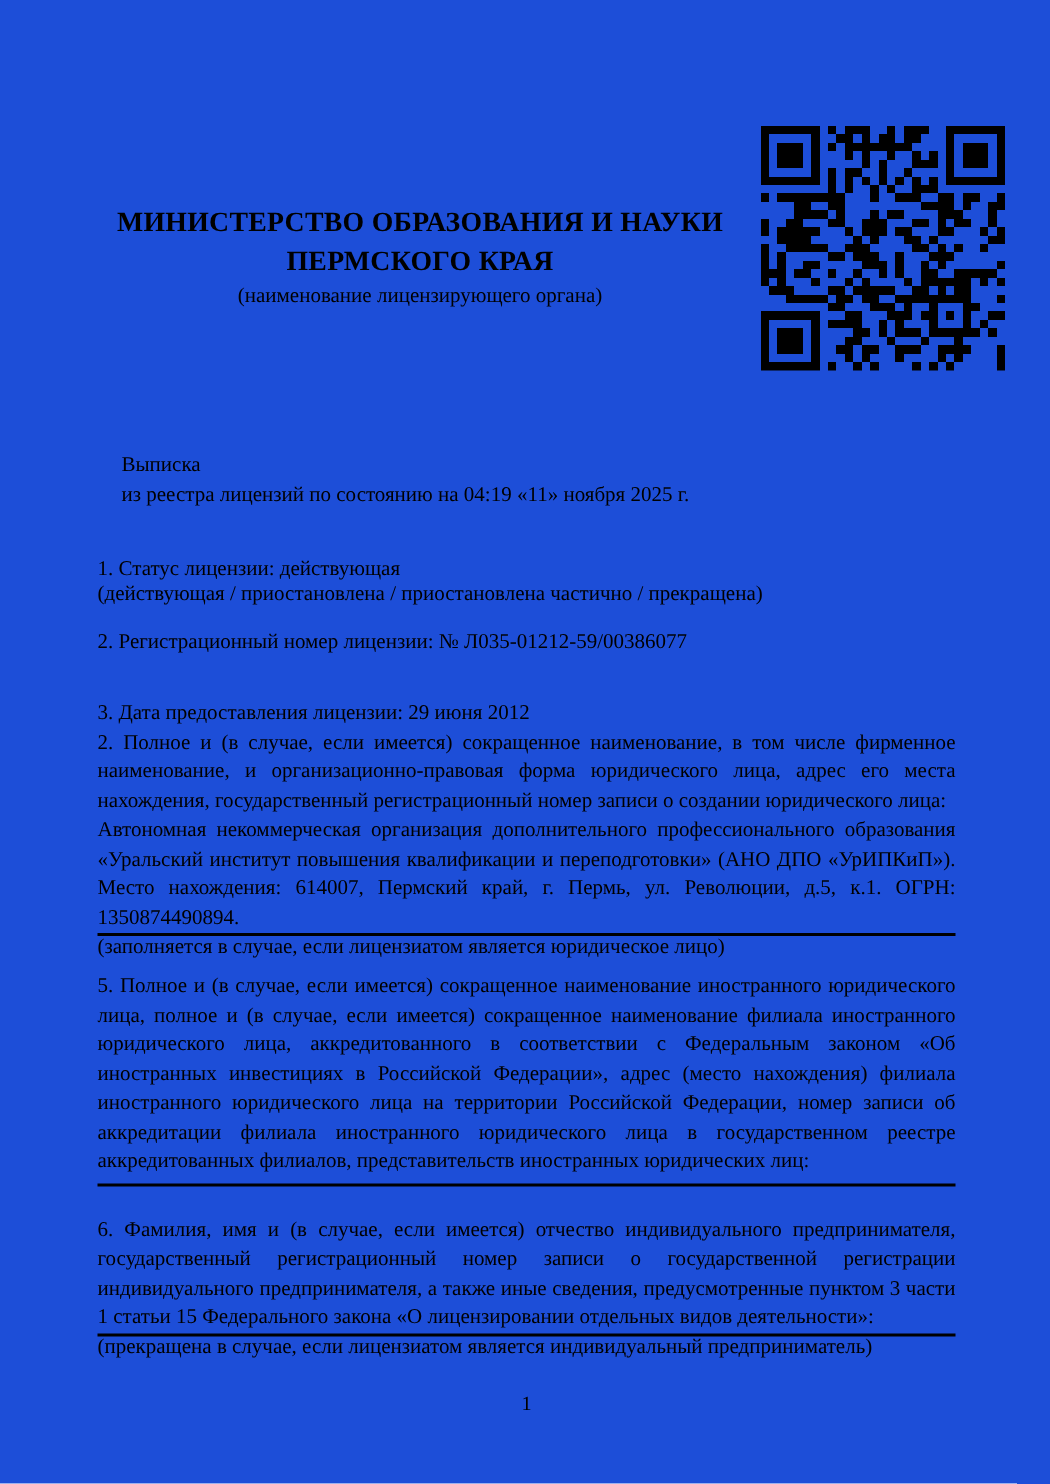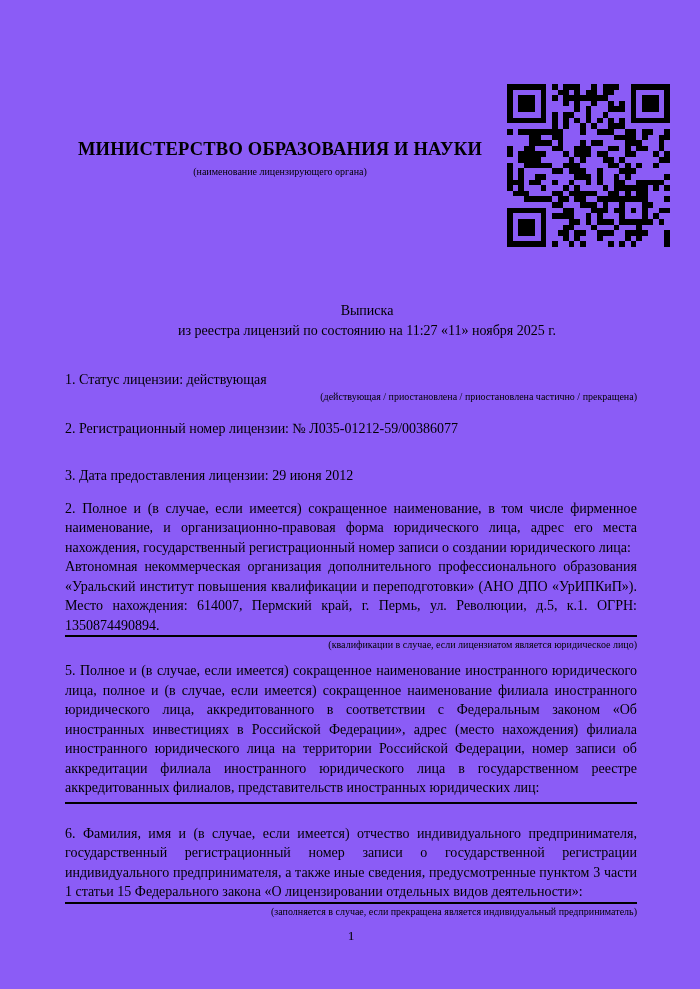--- a/index.html
+++ b/index.html
@@ -5,82 +5,83 @@
   * { margin: 0; padding: 0; box-sizing: border-box; }
   html, body { background: #ffffff; }
   body {
     width: 700px; height: 989px;
     font-family: "Liberation Serif", "DejaVu Serif", serif;
     color: #000;
   }
   .page {
     position: relative;
     width: 700px; height: 989px;
-    background: #8b5cf6;
+    background: #1d4ed8;
     overflow: hidden;
     padding-left: 27px;
   }
   
   .ministry {
     position: absolute; top: 136px; left: 70px; width: 420px;
     text-align: center;
   }
   .ministry-name {
     font-weight: bold;
     font-size: 18.5px;
     line-height: 26px;
     letter-spacing: 0.2px;
   }
   .form-caption {
-    font-size: 10px;
+    font-size: 14px;
     line-height: 13px;
   }
   .ministry .form-caption { margin-top: 3px; }
   .qr {
     position: absolute; top: 84px; right: 30px;
     width: 163px; height: 163px;
   }
   .qr svg { width: 100%; height: 100%; shape-rendering: crispEdges; }
   
   .title-block {
     position: absolute; top: 301px; left: 81px; width: 572px;
-    text-align: center;
+    text-align: left;
     font-size: 14px; line-height: 19.5px;
   }
   
   .content {
     position: absolute; top: 370px; left: 65px; width: 572px;
     font-size: 14px; line-height: 19.5px;
   }
   .just { text-align: justify; text-justify: inter-word; }
-  .center { text-align: right; }
+  .center { text-align: left; }
   .rule { border-top: 2px solid #000; height: 0; }
   .blank-line { height: 4px; }
   .item-status { margin-bottom: 16px; }
   .item-reg { margin-bottom: 28px; }
-  .item-date { margin-bottom: 13px; }
+  .item-date { }
   .item-legal { margin-bottom: 0; }
   .item-legal .form-caption,
   .item-foreign .form-caption,
   .item-entrepreneur .form-caption { margin-top: 1px; }
   .gap-after-legal { height: 10px; }
   .gap-after-foreign { height: 20px; }
   .gap-after-entrepreneur { height: 27px; }
   .page-number {
     position: absolute; top: 928px; left: 65px; width: 572px;
     text-align: center; font-size: 13.5px;
   }
 </style>
 </head>
 <body>
 
 <div class="page">
 
   <div class="ministry">
     <div class="ministry-name">МИНИСТЕРСТВО ОБРАЗОВАНИЯ И НАУКИ</div>
+    <div class="ministry-name">ПЕРМСКОГО КРАЯ</div>
     <div class="form-caption">(наименование лицензирующего органа)</div>
   </div>
 
   <div class="qr">
     <svg id="qr-svg" viewBox="0 0 29 29" xmlns="http://www.w3.org/2000/svg" aria-hidden="true">
         <g fill="#000">
           <rect x="0" y="0" width="1" height="1"></rect>
           <rect x="1" y="0" width="1" height="1"></rect>
           <rect x="2" y="0" width="1" height="1"></rect>
           <rect x="3" y="0" width="1" height="1"></rect>
@@ -485,21 +486,21 @@
           <rect x="18" y="28" width="1" height="1"></rect>
           <rect x="20" y="28" width="1" height="1"></rect>
           <rect x="22" y="28" width="1" height="1"></rect>
           <rect x="28" y="28" width="1" height="1"></rect>
         </g>
       </svg>
   </div>
 
   <div class="title-block">
     <div>Выписка</div>
-    <div>из реестра лицензий по состоянию на 11:27 «11» ноября 2025 г.</div>
+    <div>из реестра лицензий по состоянию на 04:19 «11» ноября 2025 г.</div>
   </div>
 
   <main class="content">
 
     <section class="item-status">
       <div>1. Статус лицензии: действующая</div>
       <div class="form-caption center">(действующая / приостановлена / приостановлена частично / прекращена)</div>
     </section>
 
     <section class="item-reg">
@@ -507,35 +508,35 @@
     </section>
 
     <section class="item-date">
       <div>3. Дата предоставления лицензии: 29 июня 2012</div>
     </section>
 
     <section class="item-legal">
       <div class="just">2. Полное и (в случае, если имеется) сокращенное наименование, в том числе фирменное наименование, и организационно-правовая форма юридического лица, адрес его места нахождения, государственный регистрационный номер записи о создании юридического лица:</div>
       <div class="just">Автономная некоммерческая организация дополнительного профессионального образования «Уральский институт повышения квалификации и переподготовки» (АНО ДПО «УрИПКиП»). Место нахождения: 614007, Пермский край, г. Пермь, ул. Революции, д.5, к.1. ОГРН: 1350874490894.</div>
       <div class="rule"></div>
-      <div class="form-caption center">(квалификации в случае, если лицензиатом является юридическое лицо)</div>
+      <div class="form-caption center">(заполняется в случае, если лицензиатом является юридическое лицо)</div>
     </section>
     <div class="gap-after-legal"></div>
 
     <section class="item-foreign">
       <div class="just">5. Полное и (в случае, если имеется) сокращенное наименование иностранного юридического лица, полное и (в случае, если имеется) сокращенное наименование филиала иностранного юридического лица, аккредитованного в соответствии с Федеральным законом «Об иностранных инвестициях в Российской Федерации», адрес (место нахождения) филиала иностранного юридического лица на территории Российской Федерации, номер записи об аккредитации филиала иностранного юридического лица в государственном реестре аккредитованных филиалов, представительств иностранных юридических лиц:</div>
       <div class="blank-line"></div>
       <div class="rule"></div>
     </section>
     <div class="gap-after-foreign"></div>
 
     <section class="item-entrepreneur">
       <div class="just">6. Фамилия, имя и (в случае, если имеется) отчество индивидуального предпринимателя, государственный регистрационный номер записи о государственной регистрации индивидуального предпринимателя, а также иные сведения, предусмотренные пунктом 3 части 1 статьи 15 Федерального закона «О лицензировании отдельных видов деятельности»:</div>
       <div class="rule"></div>
-      <div class="form-caption center">(заполняется в случае, если прекращена является индивидуальный предприниматель)</div>
+      <div class="form-caption center">(прекращена в случае, если лицензиатом является индивидуальный предприниматель)</div>
     </section>
     <div class="gap-after-entrepreneur"></div>
 
 
   </main>
 
   <div class="page-number">1</div>
 
 </div>
 

